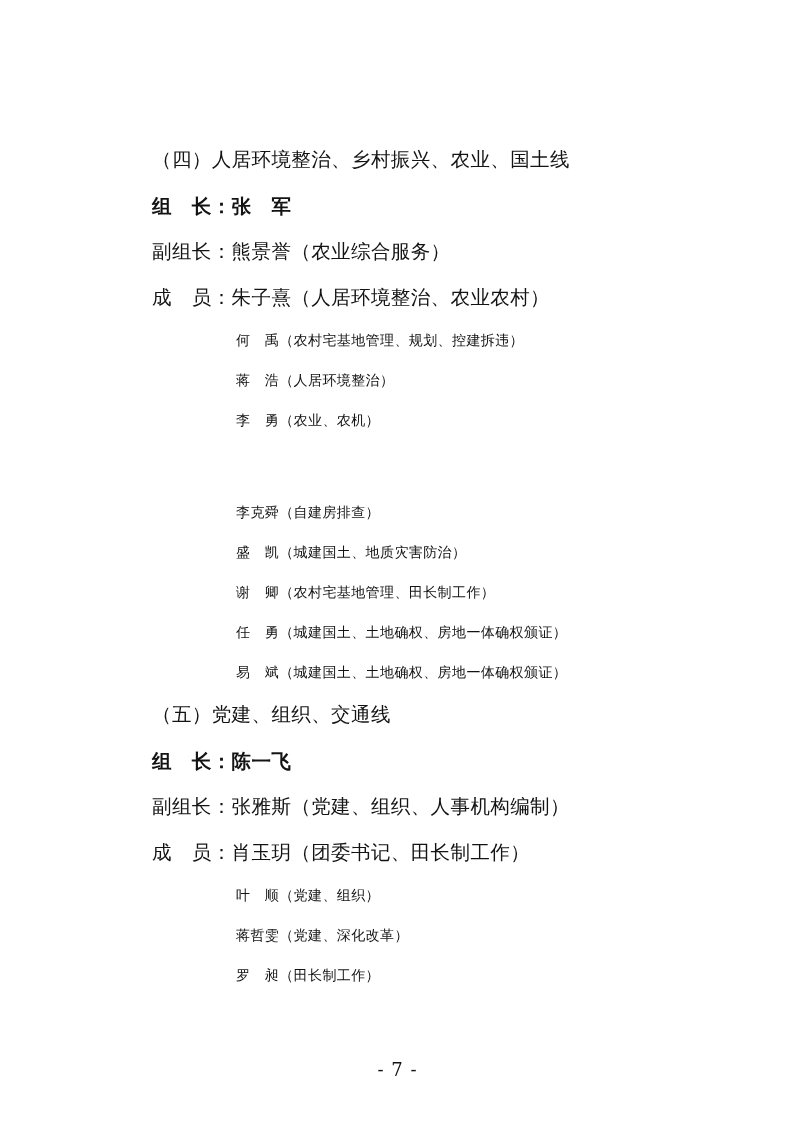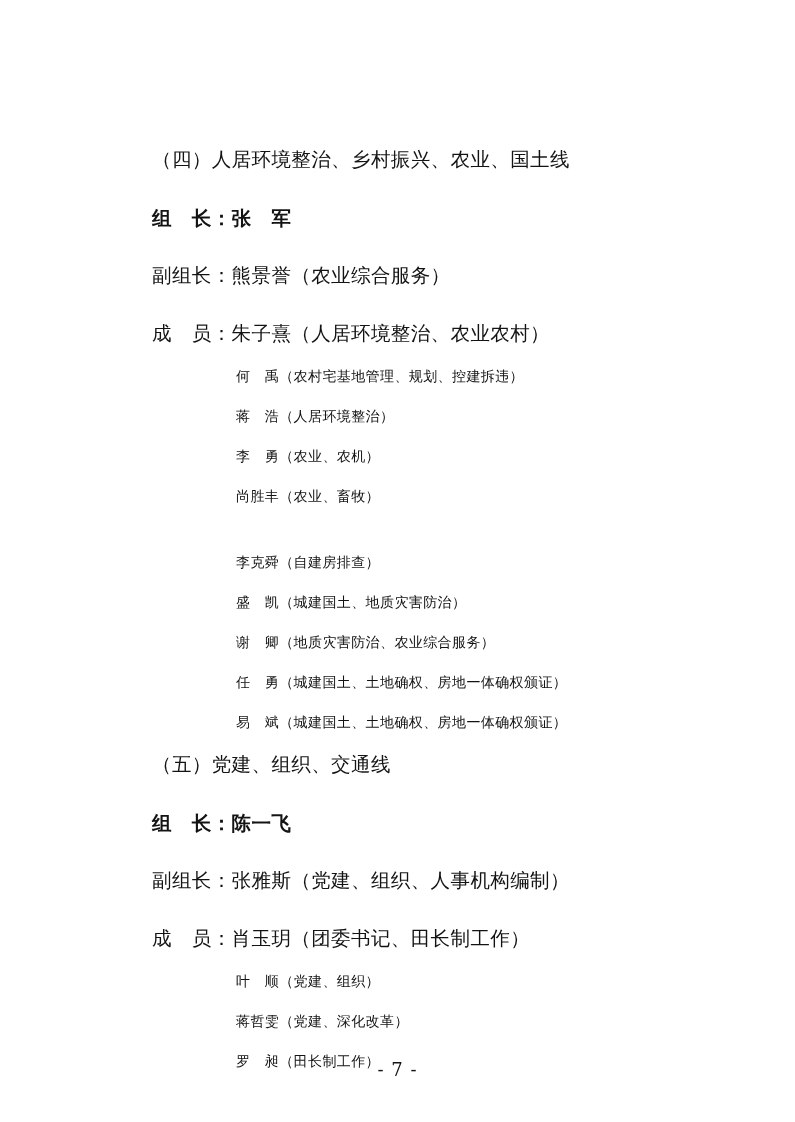--- a/index.html
+++ b/index.html
@@ -35,21 +35,20 @@
     white-space: nowrap;
   }
   .line {
     white-space: nowrap;
     font-size: 14px;
     letter-spacing: 0.4px;
   }
   .row {
     display: flex;
     align-items: baseline;
-    margin-top: 12px;
   }
   .label {
     display: inline-block;
     white-space: pre;
     letter-spacing: 0.4px;
   }
   .value {
     white-space: nowrap;
     letter-spacing: 0.4px;
   }
@@ -98,28 +97,27 @@
       <span class="value">朱子熹（人居环境整治、农业农村）</span>
     </div>
     <div class="gap-line"></div>
 
     <div class="line indent-member">何　禹（农村宅基地管理、规划、控建拆违）</div>
     <div class="gap-line"></div>
     <div class="line indent-member">蒋　浩（人居环境整治）</div>
     <div class="gap-line"></div>
     <div class="line indent-member">李　勇（农业、农机）</div>
     <div class="gap-line"></div>
-    <div class="line indent-member">尚胜丰（农业、畜牧）</div>
     <div class="gap-line"></div>
     <div class="gap-line"></div>
     <div class="line indent-member">李克舜（自建房排查）</div>
     <div class="gap-line"></div>
     <div class="line indent-member">盛　凯（城建国土、地质灾害防治）</div>
     <div class="gap-line"></div>
-    <div class="line indent-member">谢　卿（地质灾害防治、农业综合服务）</div>
+    <div class="line indent-member">谢　卿（农村宅基地管理、田长制工作）</div>
     <div class="gap-line"></div>
     <div class="line indent-member">任　勇（城建国土、土地确权、房地一体确权颁证）</div>
     <div class="gap-line"></div>
     <div class="line indent-member">易　斌（城建国土、土地确权、房地一体确权颁证）</div>
     <div class="gap-line"></div>
 
     <div class="section-heading">（五）党建、组织、交通线</div>
     <div class="gap-sec"></div>
 
     <div class="row">

